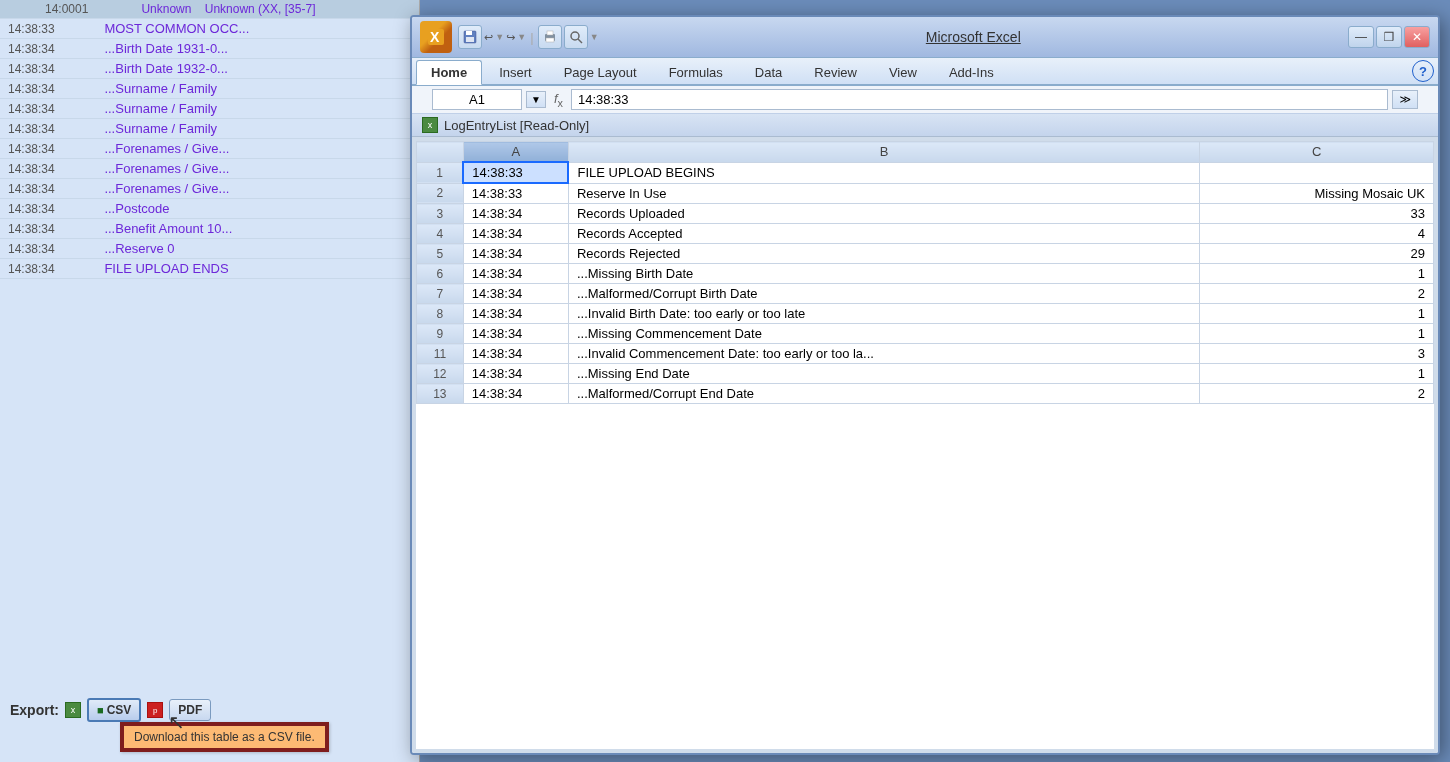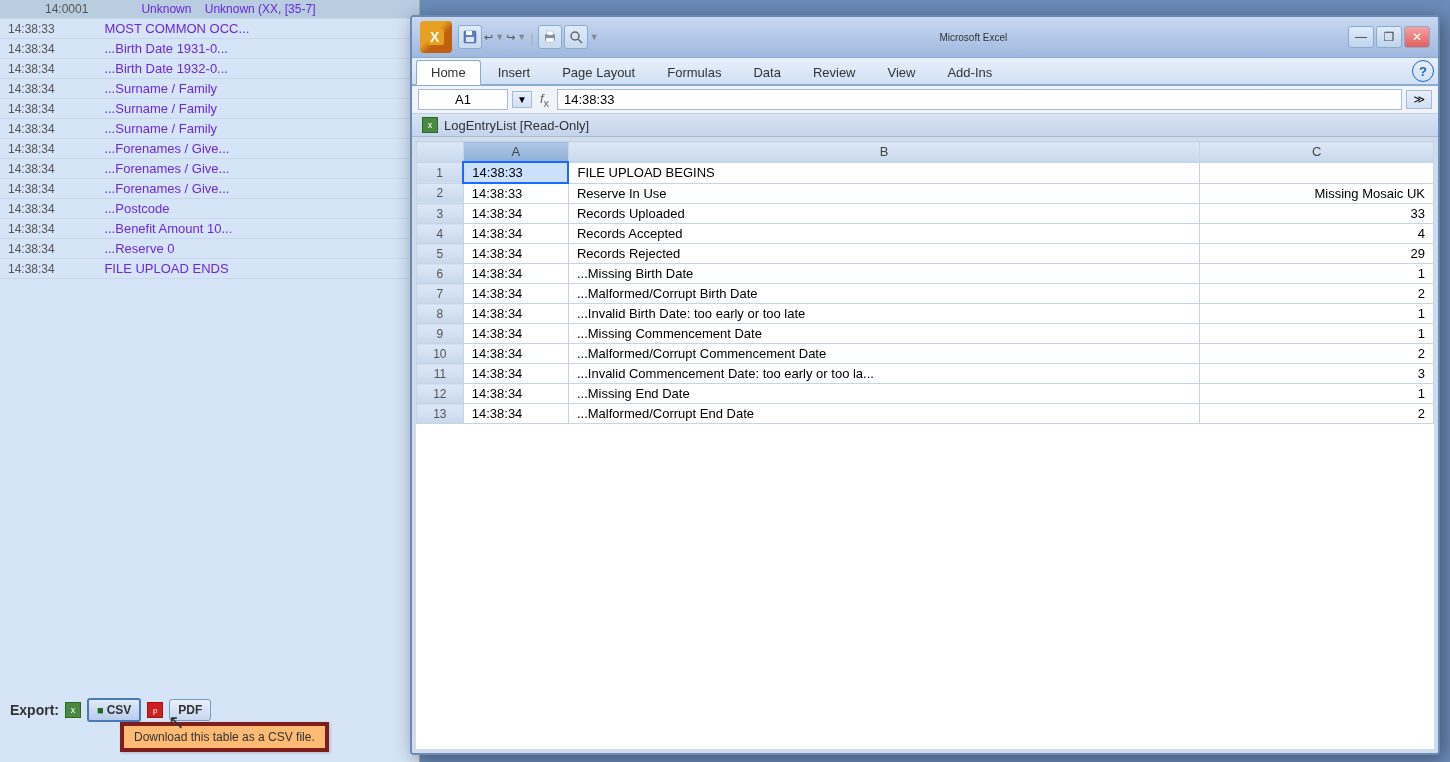--- a/index.html
+++ b/index.html
@@ -152,23 +152,24 @@
       width: 24px; height: 24px;
       border: 1px solid #8aaccc;
       border-radius: 3px;
       background: linear-gradient(to bottom, #e0ecfa, #c8daf0);
       display: flex; align-items: center; justify-content: center;
       font-size: 11px;
       cursor: pointer;
       color: #444;
     }
     .title-center {
-      font-size: 10px;
+      font-size: 14px;
       color: #333;
       font-weight: normal;
+      text-decoration: underline;
     }
     .window-controls {
       display: flex;
       gap: 2px;
     }
     .win-btn {
       width: 26px; height: 22px;
       border: 1px solid #8aaccc;
       border-radius: 3px;
       background: linear-gradient(to bottom, #e0ecfa, #c0d4ec);
@@ -197,37 +198,38 @@
       border: 1px solid transparent;
       border-bottom: none;
       border-radius: 3px 3px 0 0;
     }
     .ribbon-tab.active {
       background: white;
       border-color: #8aaccc;
       border-bottom: 1px solid white;
       margin-bottom: -1px;
       z-index: 1;
+      font-weight: bold;
     }
     .ribbon-tab-help {
       margin-left: auto;
       color: #2060cc;
       width: 22px; height: 22px;
       border: 1px solid #2060cc;
       border-radius: 50%;
       display: flex; align-items: center; justify-content: center;
       font-weight: bold;
       font-size: 13px;
     }
 
     
     .formula-bar {
       display: flex;
       align-items: center;
-      padding: 3px 6px;
+      padding: 3px 20px;
       background: #f0f4fa;
       border-bottom: 1px solid #c0d0e8;
       gap: 4px;
     }
     .name-box {
       width: 90px;
       border: 1px solid #aabbd0;
       padding: 2px 6px;
       font-size: 13px;
       background: white;
@@ -561,26 +563,20 @@
               <td class="ss-cell col-b">...Invalid Birth Date: too early or too late</td>
               <td class="ss-cell col-c ss-cell-right">1</td>
             </tr>
             <tr>
               <td class="ss-row-num">9</td>
               <td class="ss-cell col-a">14:38:34</td>
               <td class="ss-cell col-b">...Missing Commencement Date</td>
               <td class="ss-cell col-c ss-cell-right">1</td>
             </tr>
             <tr>
-              <td class="ss-row-num">10</td>
-              <td class="ss-cell col-a">14:38:34</td>
-              <td class="ss-cell col-b">...Malformed/Corrupt Commencement Date</td>
-              <td class="ss-cell col-c ss-cell-right">2</td>
-            </tr>
-            <tr>
               <td class="ss-row-num">11</td>
               <td class="ss-cell col-a">14:38:34</td>
               <td class="ss-cell col-b">...Invalid Commencement Date: too early or too la...</td>
               <td class="ss-cell col-c ss-cell-right">3</td>
             </tr>
             <tr>
               <td class="ss-row-num">12</td>
               <td class="ss-cell col-a">14:38:34</td>
               <td class="ss-cell col-b">...Missing End Date</td>
               <td class="ss-cell col-c ss-cell-right">1</td>

